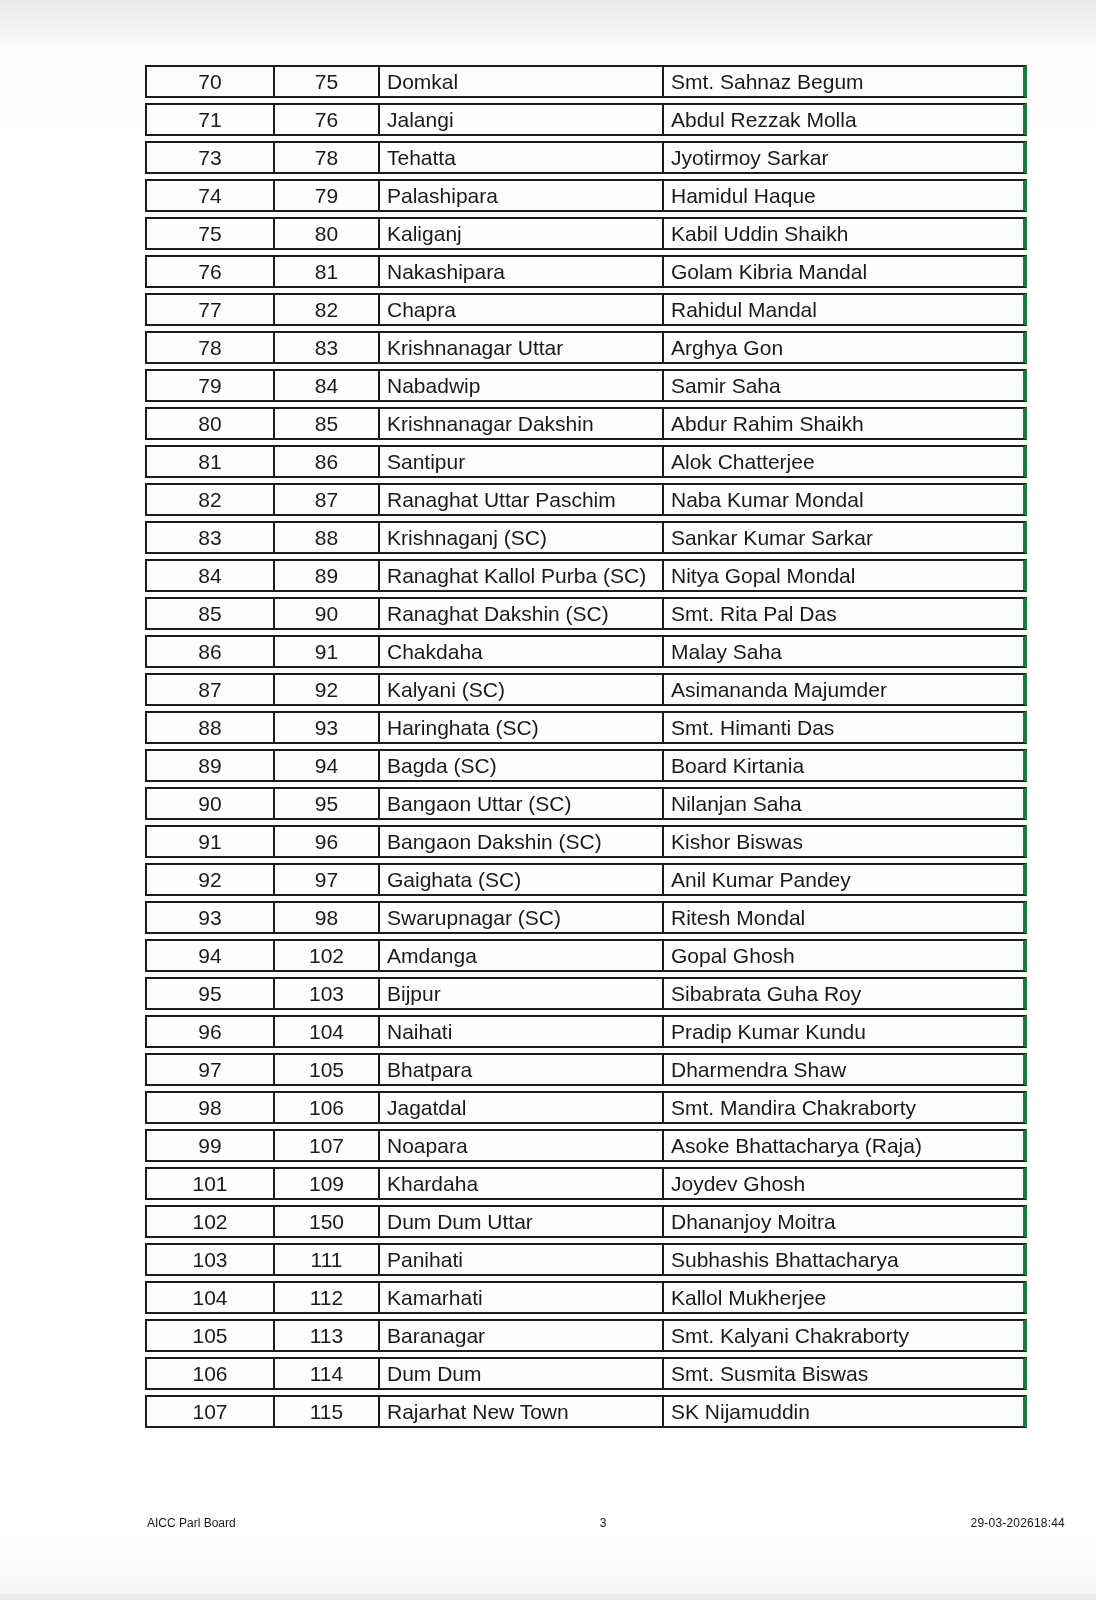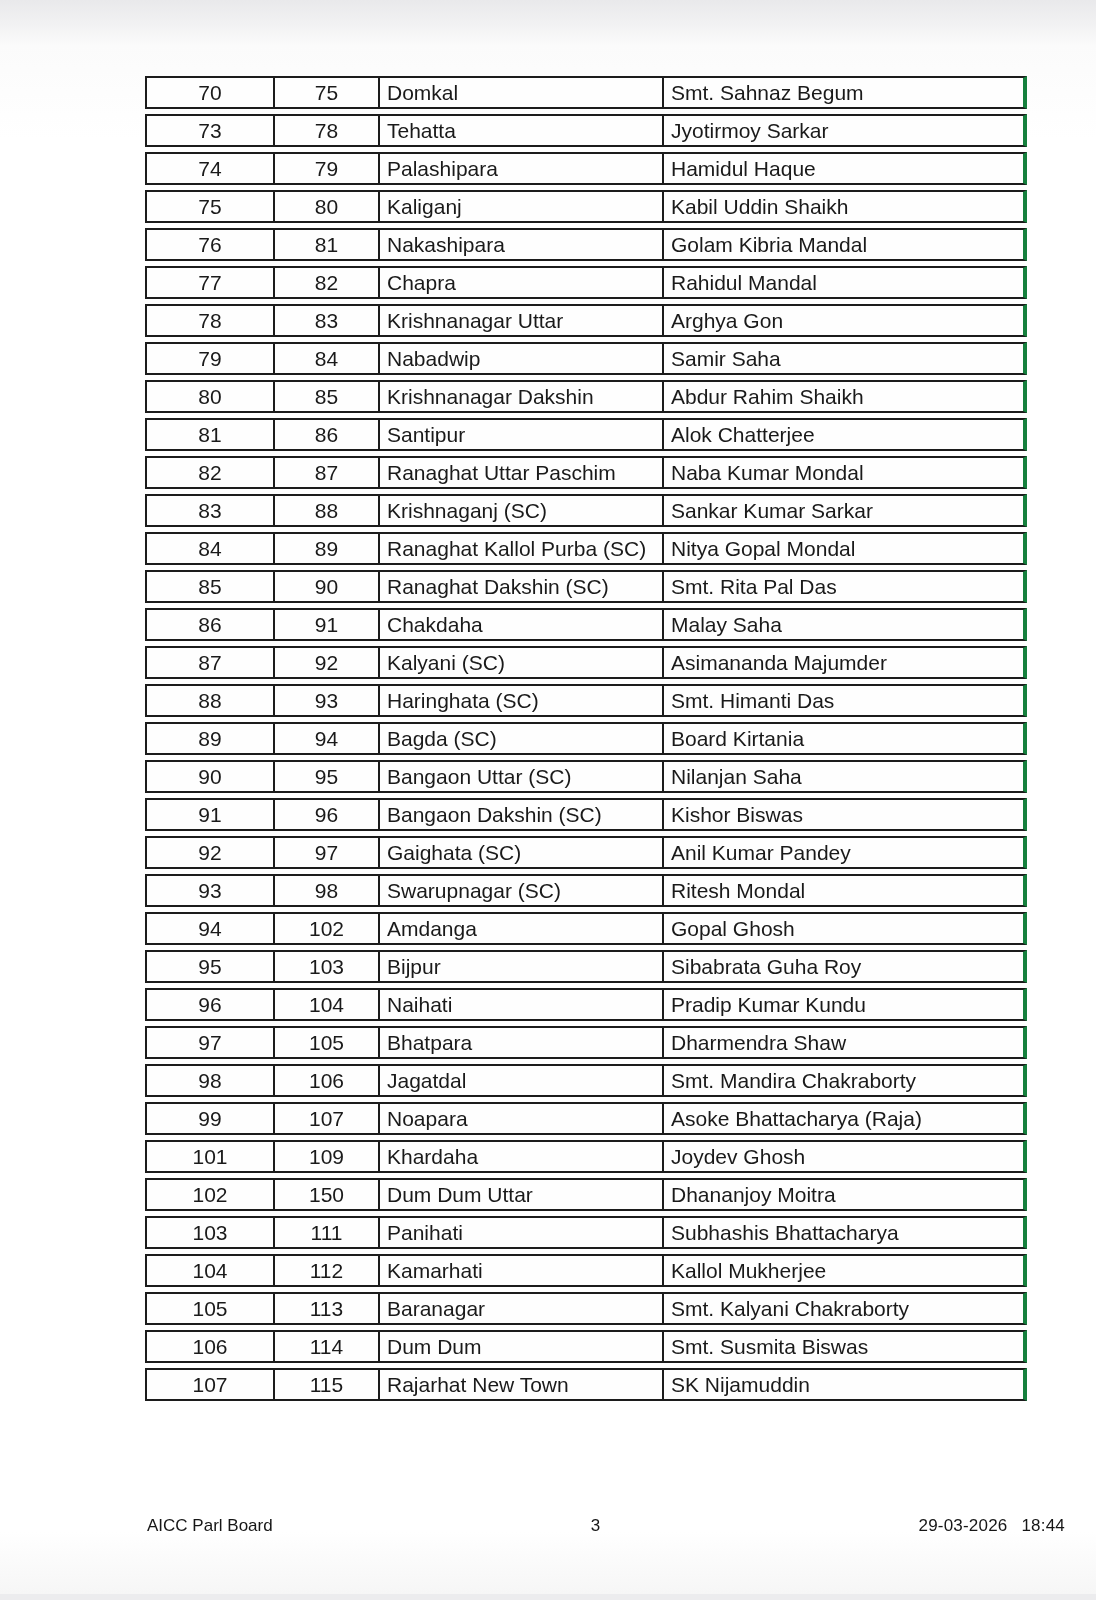--- a/index.html
+++ b/index.html
@@ -34,21 +34,21 @@
     position: absolute;
     left: 0;
     top: 1594px;
     width: 1096px;
     height: 6px;
     background: #ececee;
   }
   table.candidate-table {
     position: absolute;
     left: 145px;
-    top: 71px;
+    top: 60px;
     width: 882px;
     border-collapse: separate;
     border-spacing: 0 5px;
     table-layout: fixed;
   }
   .candidate-table td {
     border: 2px solid #1c1c1c;
     border-right: none;
     height: 29px;
     padding: 0 4px;
@@ -68,25 +68,25 @@
   .candidate-table td.c-cand     { text-align: left; padding-left: 7px; }
 
   .page-footer {
     position: absolute;
     left: 147px;
     top: 1516px;
     width: 918px;
     display: flex;
     justify-content: space-between;
     align-items: baseline;
-    font-size: 17px;
+    font-size: 12px;
     color: #161616;
   }
   .page-footer .f-right { letter-spacing: 0.2px; }
-  .page-footer .f-right .f-time { margin-left: 14px; }
+  .page-footer .f-right .f-time { }
 </style>
 </head>
 <body>
 
 <div class="top-band"></div>
 <div class="page-sheet"></div>
 
 <table class="candidate-table">
   <colgroup>
     <col style="width:128px">
@@ -95,20 +95,26 @@
     <col style="width:365px">
   </colgroup>
   <tbody id="table-body">
   <tr>
     <td class="c-serial">70</td>
     <td class="c-acno">75</td>
     <td class="c-name">Domkal</td>
     <td class="c-cand">Smt. Sahnaz Begum</td>
   </tr>
 
+  <tr>
+    <td class="c-serial">71</td>
+    <td class="c-acno">76</td>
+    <td class="c-name">Jalangi</td>
+    <td class="c-cand">Abdul Rezzak Molla</td>
+  </tr>
 
 
   <tr>
     <td class="c-serial">73</td>
     <td class="c-acno">78</td>
     <td class="c-name">Tehatta</td>
     <td class="c-cand">Jyotirmoy Sarkar</td>
   </tr>
 
   <tr>

